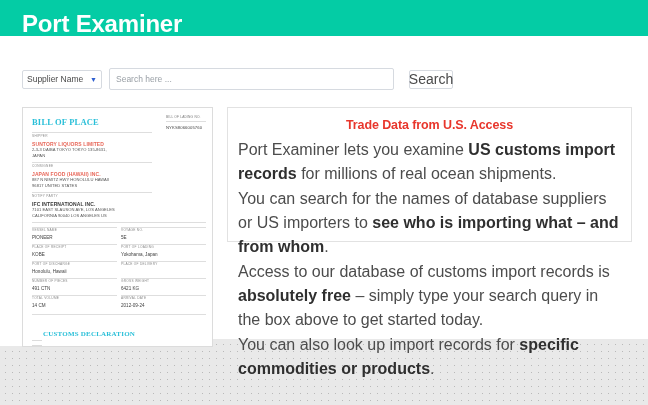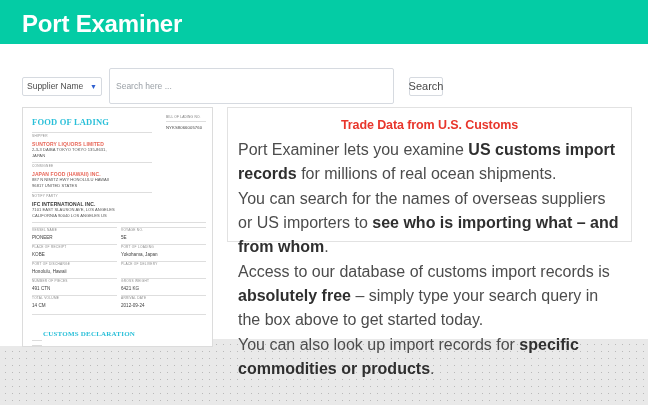--- a/index.html
+++ b/index.html
@@ -33,21 +33,21 @@
     background-color: #e9e9e9;
     background-image: radial-gradient(#b9b9b9 0.9px, transparent 1px);
     background-size: 7px 7px;
     background-position: 2px 2px;
   }
 
   
   .site-header {
     position: absolute;
     left: 0; top: 0;
-    width: 648px; height: 44px;
+    width: 648px; height: 36px;
     background: #04cca5;
   }
   .site-title {
     position: absolute;
     left: 22px; top: 10px;
     font-size: 24px;
     font-weight: bold;
     color: #ffffff;
     letter-spacing: -0.2px;
     white-space: nowrap;
@@ -73,39 +73,39 @@
     align-items: center;
     justify-content: space-between;
     font-family: "Liberation Sans", sans-serif;
   }
   .chev {
     color: #2f5fd0;
     font-size: 7px;
     line-height: 1;
   }
   .search-input {
-    width: 285px; height: 36px;
+    width: 285px; height: 22px;
     margin-left: 7px;
     border: 1px solid #d6dae0;
     border-radius: 2px;
     background: #ffffff;
     font-size: 8.5px;
     color: #9aa0a6;
     padding: 0 6px;
     display: flex;
     align-items: center;
     font-family: "Liberation Sans", sans-serif;
   }
   .search-btn {
-    width: 34px; height: 19px;
+    width: 44px; height: 19px;
     margin-left: 15px;
     border: 1px solid #d6dae0;
     border-radius: 2px;
     background: #ffffff;
-    font-size: 11px;
+    font-size: 14px;
     color: #4a4a4a;
     display: flex;
     align-items: center;
     justify-content: center;
     font-family: "Liberation Sans", sans-serif;
     cursor: pointer;
   }
 
   
   .doc-card {
@@ -252,21 +252,21 @@
     </div>
     <div class="search-input">
       <span>Search here ...</span>
     </div>
     <div class="search-btn">Search</div>
   </div>
 
   <div class="doc-card">
     <div class="doc-inner">
 
-      <div class="bol-title">FOOD OF LADING</div>
+      <div class="bol-title">BILL OF PLACE</div>
       <div class="bol-no-label">BILL OF LADING NO.</div>
       <div class="rule" style="left:143px; top:13px; width:40px;"></div>
       <div class="bol-no-value">NYKS80660057​60</div>
 
       <div class="rule" style="left:9px; top:24px; width:120px;"></div>
       <div class="fieldlabel" style="left:9px; top:26px;">SHIPPER</div>
       <div class="party-name" style="left:9px; top:33px;">SUNTORY LIQUORS LIMITED</div>
       <div class="party-addr" style="left:9px; top:39px;">2-3-3 DAIBA TOKYO TOKYO 135-8631,
 JAPAN</div>
 
@@ -321,20 +321,20 @@
 
       <div class="rule" style="left:9px; top:206px; width:174px;"></div>
 
       <div class="cust-decl">CUSTOMS DECLARATION</div>
       <div class="cust-line" style="top:232px;"></div>
       <div class="cust-line" style="top:237px;"></div>
     </div>
   </div>
 
   <div class="info-panel">
-    <div class="info-title" style="color: rgb(232, 54, 44);">Trade Data from U.S. Customs</div>
+    <div class="info-title" style="color: rgb(232, 54, 44);">Trade Data from U.S. Access</div>
     <p class="info-para"><span>Port Examiner lets you examine </span><b>US customs import records</b><span> for millions of real ocean shipments.</span></p>
-    <p class="info-para"><span>You can search for the names of overseas suppliers or US importers to </span><b>see who is importing what – and from whom</b><span>.</span></p>
+    <p class="info-para"><span>You can search for the names of database suppliers or US importers to </span><b>see who is importing what – and from whom</b><span>.</span></p>
     <p class="info-para"><span>Access to our database of customs import records is </span><b>absolutely free</b><span> – simply type your search query in the box above to get started today.</span></p>
     <p class="info-para"><span>You can also look up import records for </span><b>specific commodities or products</b><span>.</span></p>
   </div>
 
 </div>
 
 </body></html>

